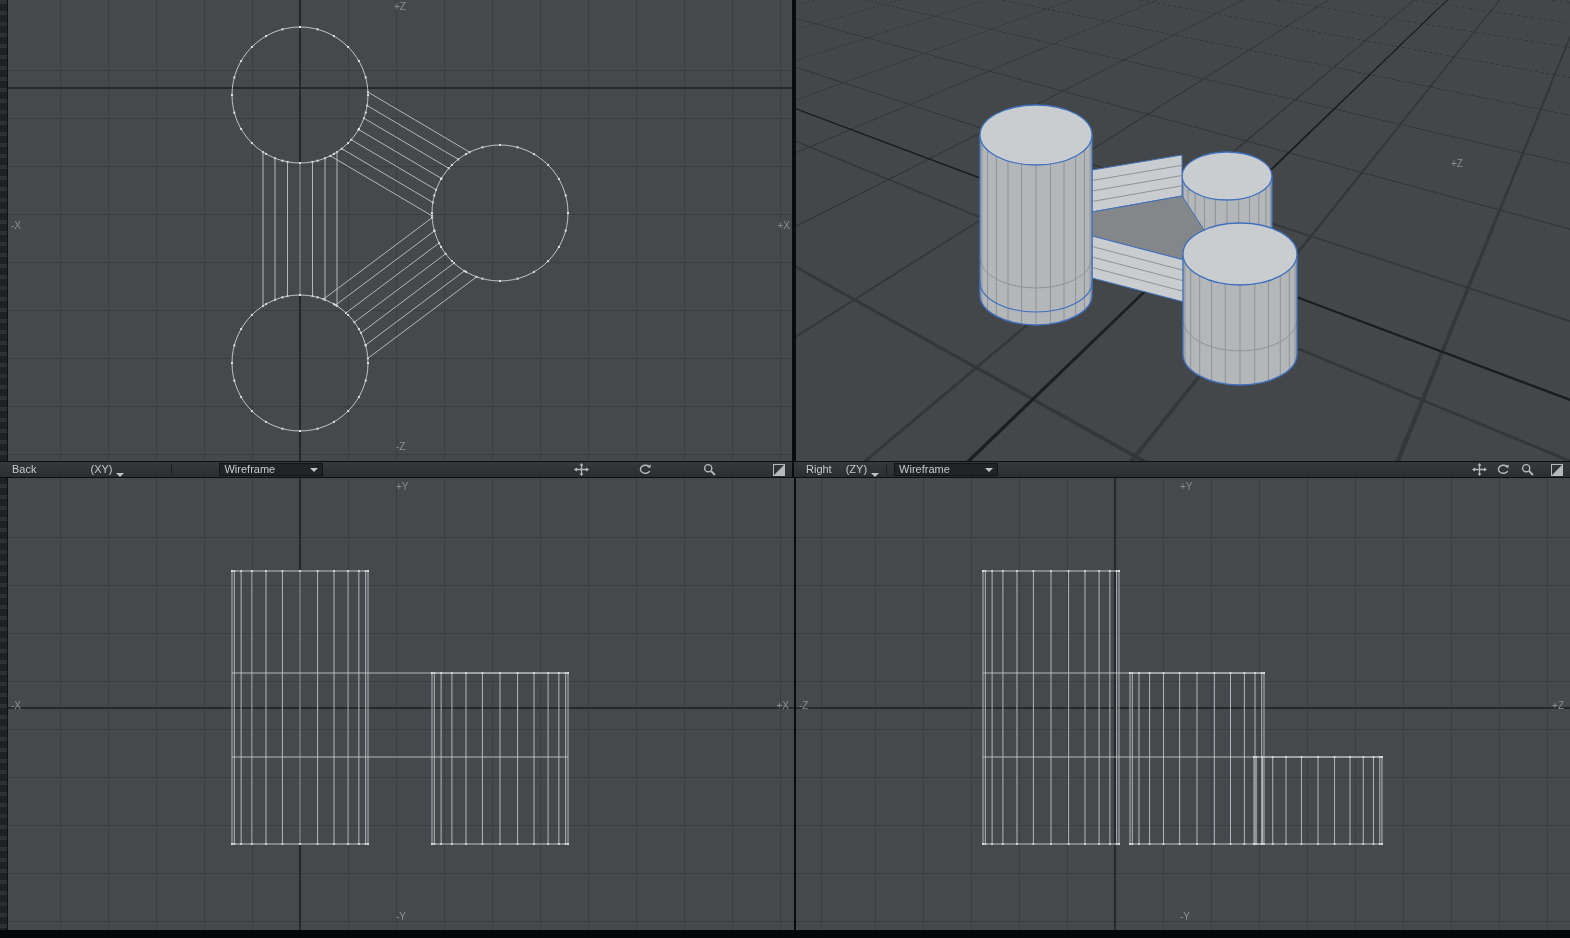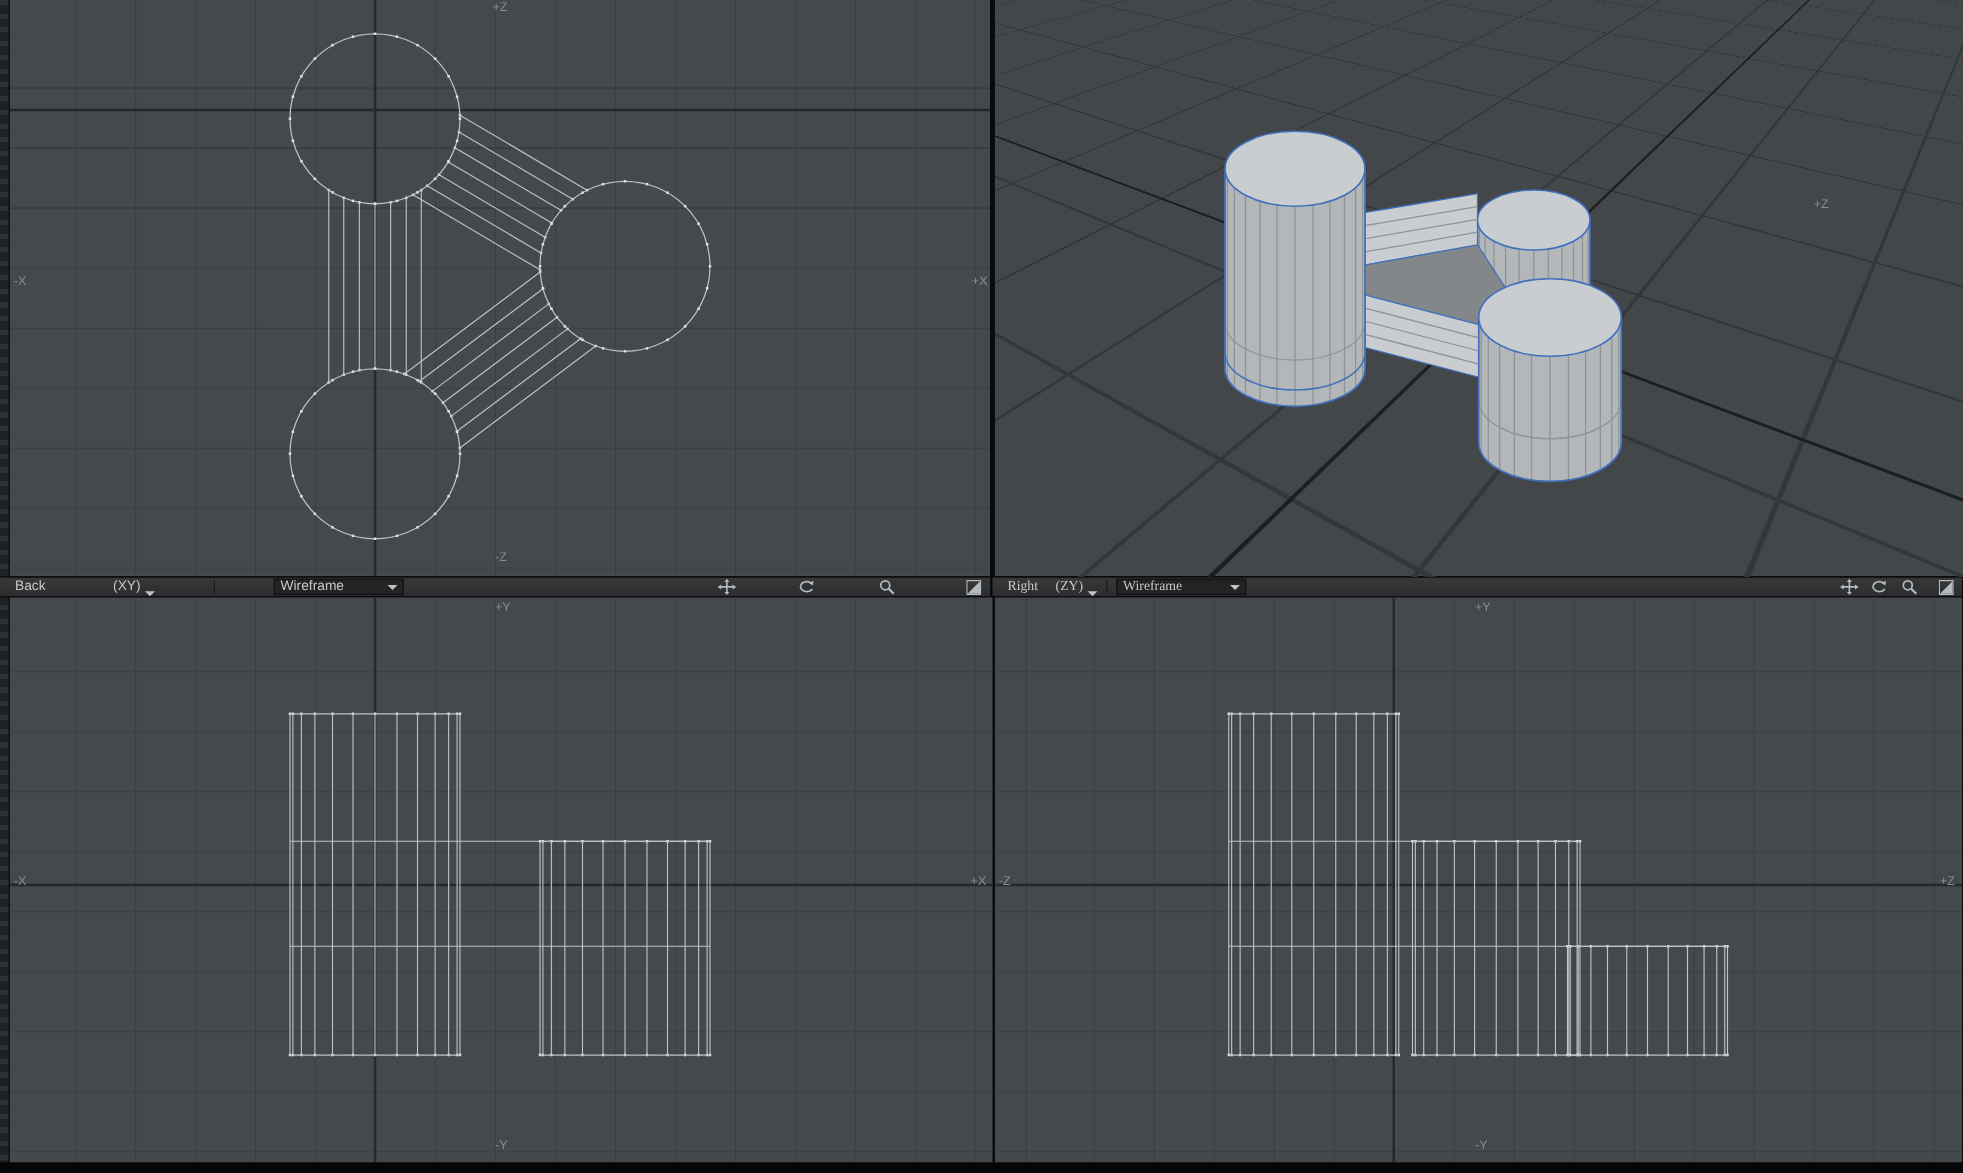--- a/index.html
+++ b/index.html
@@ -31,21 +31,21 @@
   .axis-label{position:absolute;color:#8a8e91;font-size:10px;pointer-events:none;}
   .edge-strip{position:absolute;left:0;top:0;width:8px;height:930px;
     background:repeating-linear-gradient(180deg,#2e3133 0 4px,#1f2122 4px 11px);
     border-right:1px solid #101112;box-sizing:border-box;}
   .vdivider{position:absolute;left:792px;top:0;width:3px;height:930px;background:#0a0b0c;}
   .toolbar{position:absolute;top:461px;height:17px;box-sizing:border-box;
     background:linear-gradient(#36383a,#2b2d2f);
     border-top:1px solid #0c0d0e;border-bottom:1px solid #0c0d0e;
     display:flex;align-items:center;color:#c6c8ca;font-size:11px;line-height:15px;}
   .tb-left{left:0;width:794px;border-right:2px solid #0a0b0c;gap:40px;}
-  .tb-right{left:794px;width:776px;font-family:Liberation Serif, serif;}
+  .tb-right{left:794px;width:776px;}
   .view-label{margin-left:12px;cursor:default;}
   .axis-dd{margin-left:14px;display:flex;align-items:flex-end;gap:4px;cursor:default;}
   .caret{width:0;height:0;border-left:4px solid transparent;border-right:4px solid transparent;border-top:4px solid #c0c2c4;}
   .sep{width:1px;height:11px;background:#1a1c1d;margin:0 7px;}
   .shade-dd{width:104px;height:13px;background:#212325;border:1px solid #121314;
     display:flex;align-items:center;justify-content:space-between;padding:0 4px;box-sizing:border-box;cursor:default;}
   .tb-spacer{flex:1;}
   .icon-btn{width:20px;height:13px;display:flex;align-items:center;justify-content:center;margin:0 2px;cursor:default;}
   .icon-btn.corner{margin-left:8px;margin-right:3px;}
   .bottom-bar{position:absolute;left:0;top:930px;width:1570px;height:8px;background:#050607;}

